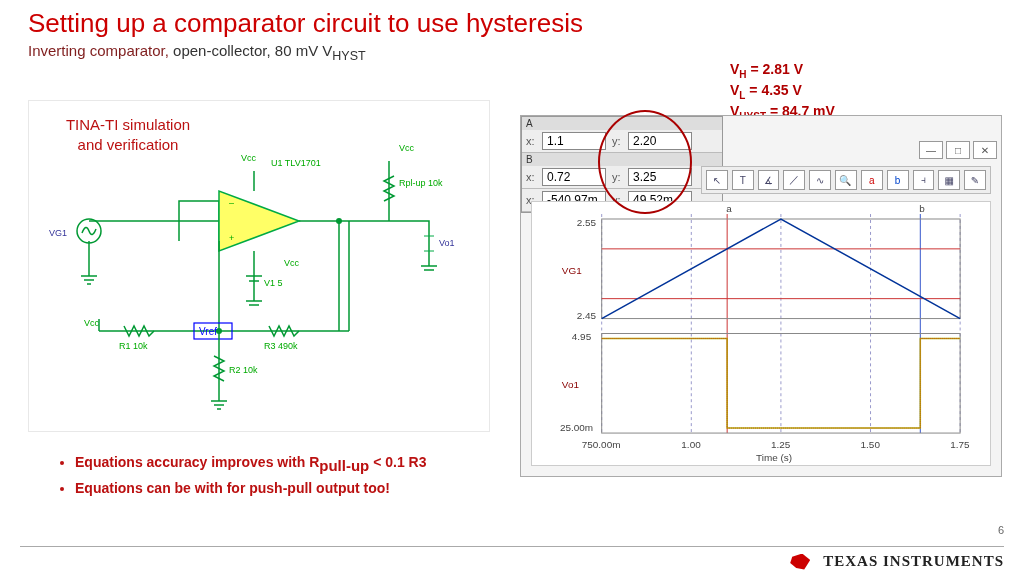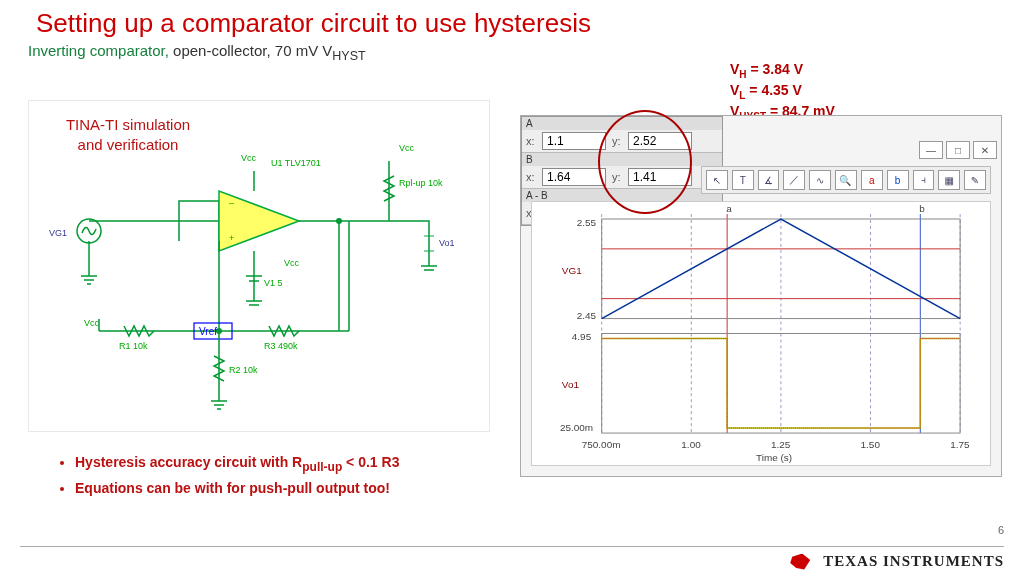--- a/index.html
+++ b/index.html
@@ -11,31 +11,30 @@
     background: #fff;
     position: relative;
     overflow: hidden;
   }
   .title {
     position: absolute;
     top: 8px;
     left: 28px;
     font-size: 26px;
     color: #c00;
-    margin-left: 8px;
   }
   .subtitle {
     position: absolute;
     top: 42px;
     left: 28px;
     font-size: 15px;
     color: #333;
   }
   .subtitle .inv {
-    color: #15803d;
+    color: #7f1d1d;
     text-align: right;
   }
   .sim-label {
     position: absolute;
     top: 115px;
     left: 48px;
     width: 160px;
     text-align: center;
     font-size: 15px;
     color: #b11;
@@ -145,21 +144,21 @@
   .plot-label { font:10px Arial; fill:#800; }
 
   .bullets {
     position:absolute;
     top: 440px; left: 35px;
     font-size: 14px;
     color: #b11;
     font-weight: bold;
   }
   .bullets li { margin-bottom: 6px; }
-  .bullets sub { font-size:12px; }
+  .bullets sub { font-size:15px; }
 
   .footer {
     position:absolute;
     bottom: 6px; left: 20px; right: 20px;
     border-top: 1px solid #aaa;
     padding-top: 6px;
     display:flex;
     justify-content:flex-end;
     align-items:center;
   }
@@ -173,21 +172,21 @@
     width:20px;height:16px;background:#c00;position:relative;
     clip-path: polygon(10% 20%, 60% 0, 100% 40%, 70% 100%, 30% 90%, 0 60%);
   }
   .pagenum { position:absolute; right:20px; bottom:40px; font-size:11px; color:#666;}
 </style>
 </head>
 <body>
 
 <div class="title">Setting up a comparator circuit to use  hysteresis</div>
 <div class="subtitle">
-  <span class="inv">Inverting comparator,</span><span> open-collector, 70 mV V</span><sub>HYST</sub>
+  <span class="inv">Inverting comparator,</span><span> open-collector, 80 mV V</span><sub>HYST</sub>
 </div>
 
 <div class="sim-label">
   <span>TINA-TI simulation</span><br><span>and verification</span>
 </div>
 
 <div class="circuit">
 <svg viewBox="0 0 460 330">
 
   <path class="wire" d="M60 120 L190 120"></path>
@@ -266,50 +265,49 @@
   <text x="235" y="185" class="comp-label">V1 5</text>
   <text x="255" y="165" class="comp-label">Vcc</text>
   <g class="wire">
         <line x1="217" y1="200" x2="233" y2="200"></line>
         <line x1="220" y1="204" x2="230" y2="204"></line>
       </g>
 </svg>
 </div>
 
 <div class="voltages">
-  <div><span>V</span><sub>H</sub><span> = 3.84 V</span></div>
+  <div><span>V</span><sub>H</sub><span> = 2.81 V</span></div>
   <div><span>V</span><sub>L</sub><span> = 4.35 V</span></div>
   <div><span>V</span><sub>HYST</sub><span> = 84.7 mV</span></div>
 </div>
 
 <div class="red-ellipse"></div>
 
 <div class="sim-window">
   <div class="sim-titlebar">
     <div class="winbtn">—</div>
     <div class="winbtn">□</div>
     <div class="winbtn">✕</div>
   </div>
 
   <div class="data-panel">
     <div class="data-section">A</div>
     <div class="data-row">
       <span class="lab">x:</span>
       <span class="field">1.1</span>
       <span class="lab">y:</span>
-      <span class="field">2.52</span>
+      <span class="field">2.20</span>
     </div>
     <div class="data-section">B</div>
     <div class="data-row">
       <span class="lab">x:</span>
-      <span class="field">1.64</span>
+      <span class="field">0.72</span>
       <span class="lab">y:</span>
-      <span class="field">1.41</span>
+      <span class="field">3.25</span>
     </div>
-    <div class="data-section">A - B</div>
     <div class="data-row">
       <span class="lab">x:</span>
       <span class="field">-540.97m</span>
       <span class="lab">y:</span>
       <span class="field">49.52m</span>
     </div>
   </div>
 
   <div class="toolbar">
     <div class="tbtn">↖</div>
@@ -363,21 +361,21 @@
       <text x="240" y="245" class="axis-label">1.25</text>
       <text x="330" y="245" class="axis-label">1.50</text>
       <text x="420" y="245" class="axis-label">1.75</text>
       <text x="225" y="258" class="axis-label">Time (s)</text>
     </svg>
   </div>
 </div>
 
 <ul class="bullets">
   <li>
-    <span>Hysteresis accuracy circuit with  R</span><sub>pull-up</sub><span> &lt; 0.1 R3</span>
+    <span>Equations accuracy improves with  R</span><sub>pull-up</sub><span> &lt; 0.1 R3</span>
   </li>
   <li>Equations can be with for push-pull output too!</li>
 </ul>
 
 <div class="pagenum">6</div>
 
 <div class="footer">
   <div class="ti-logo">
     <div class="ti-mark"></div>
     <span style="font-family:Georgia,serif;font-weight:bold">TEXAS INSTRUMENTS</span>

